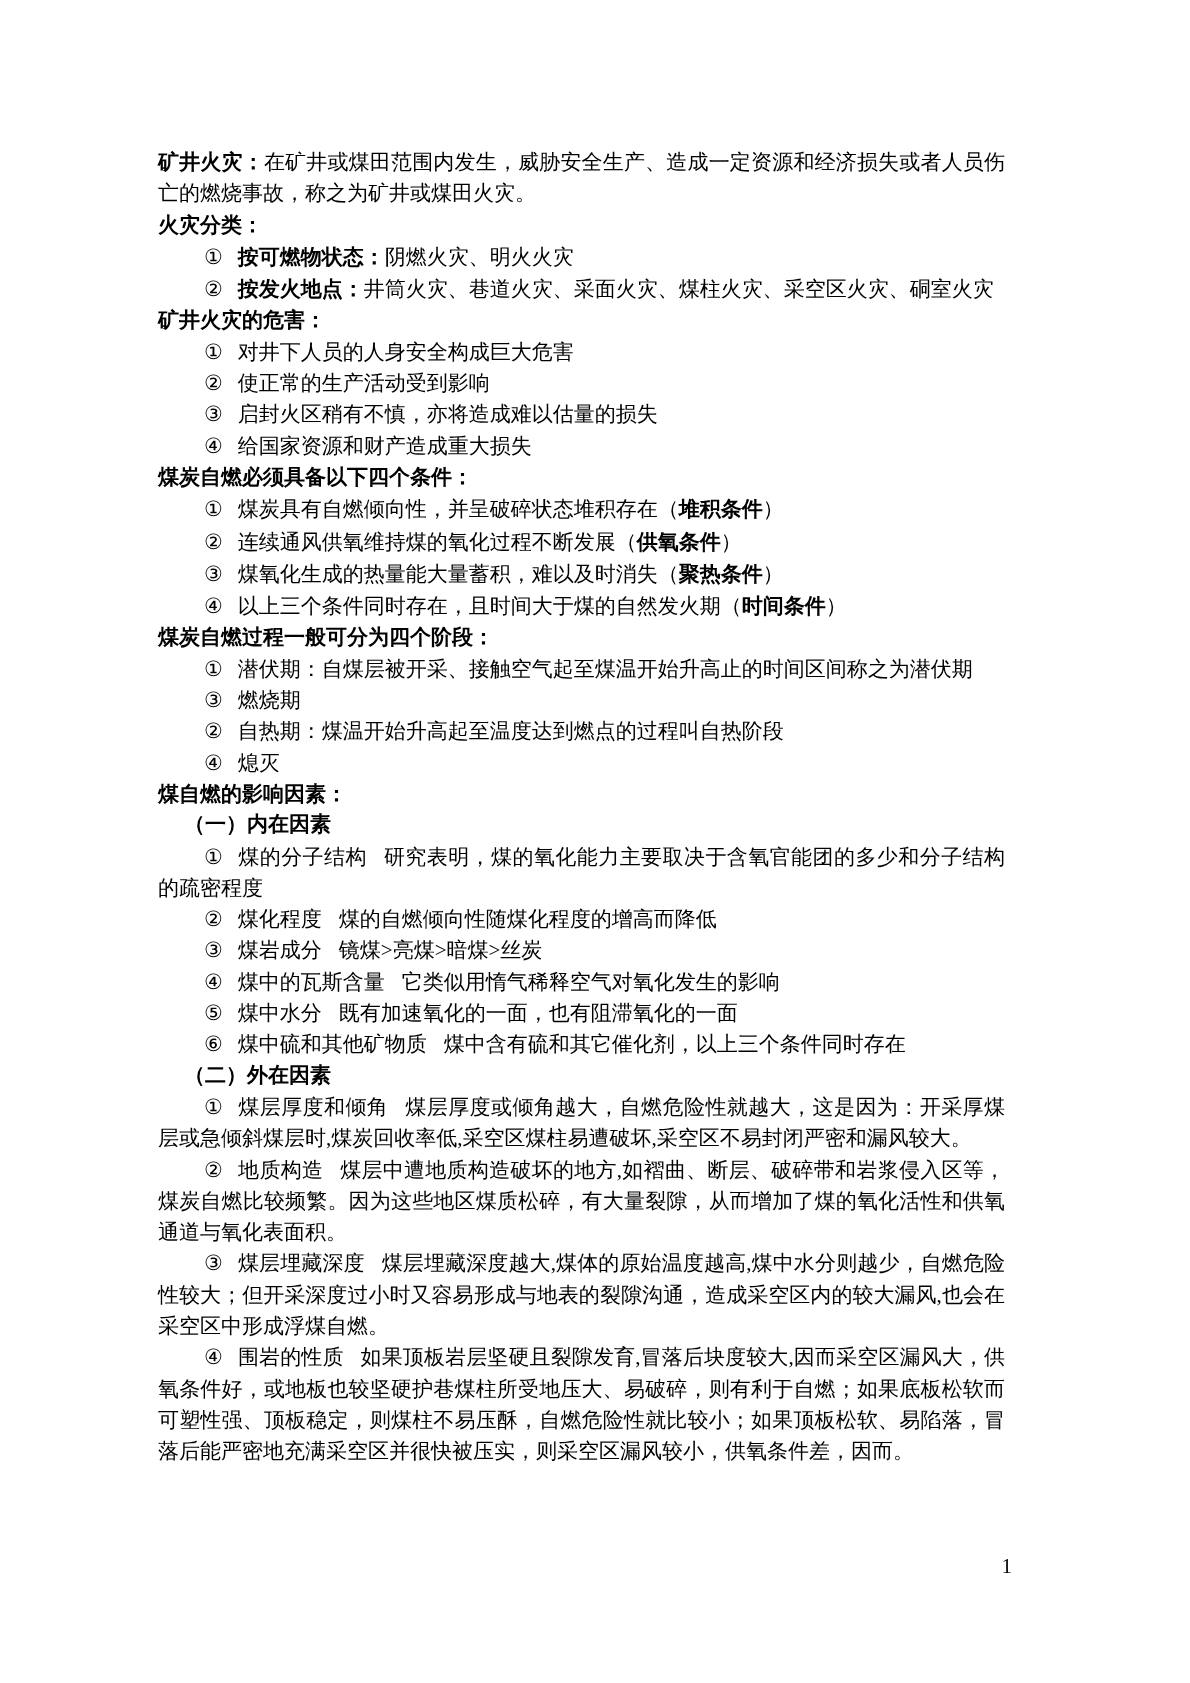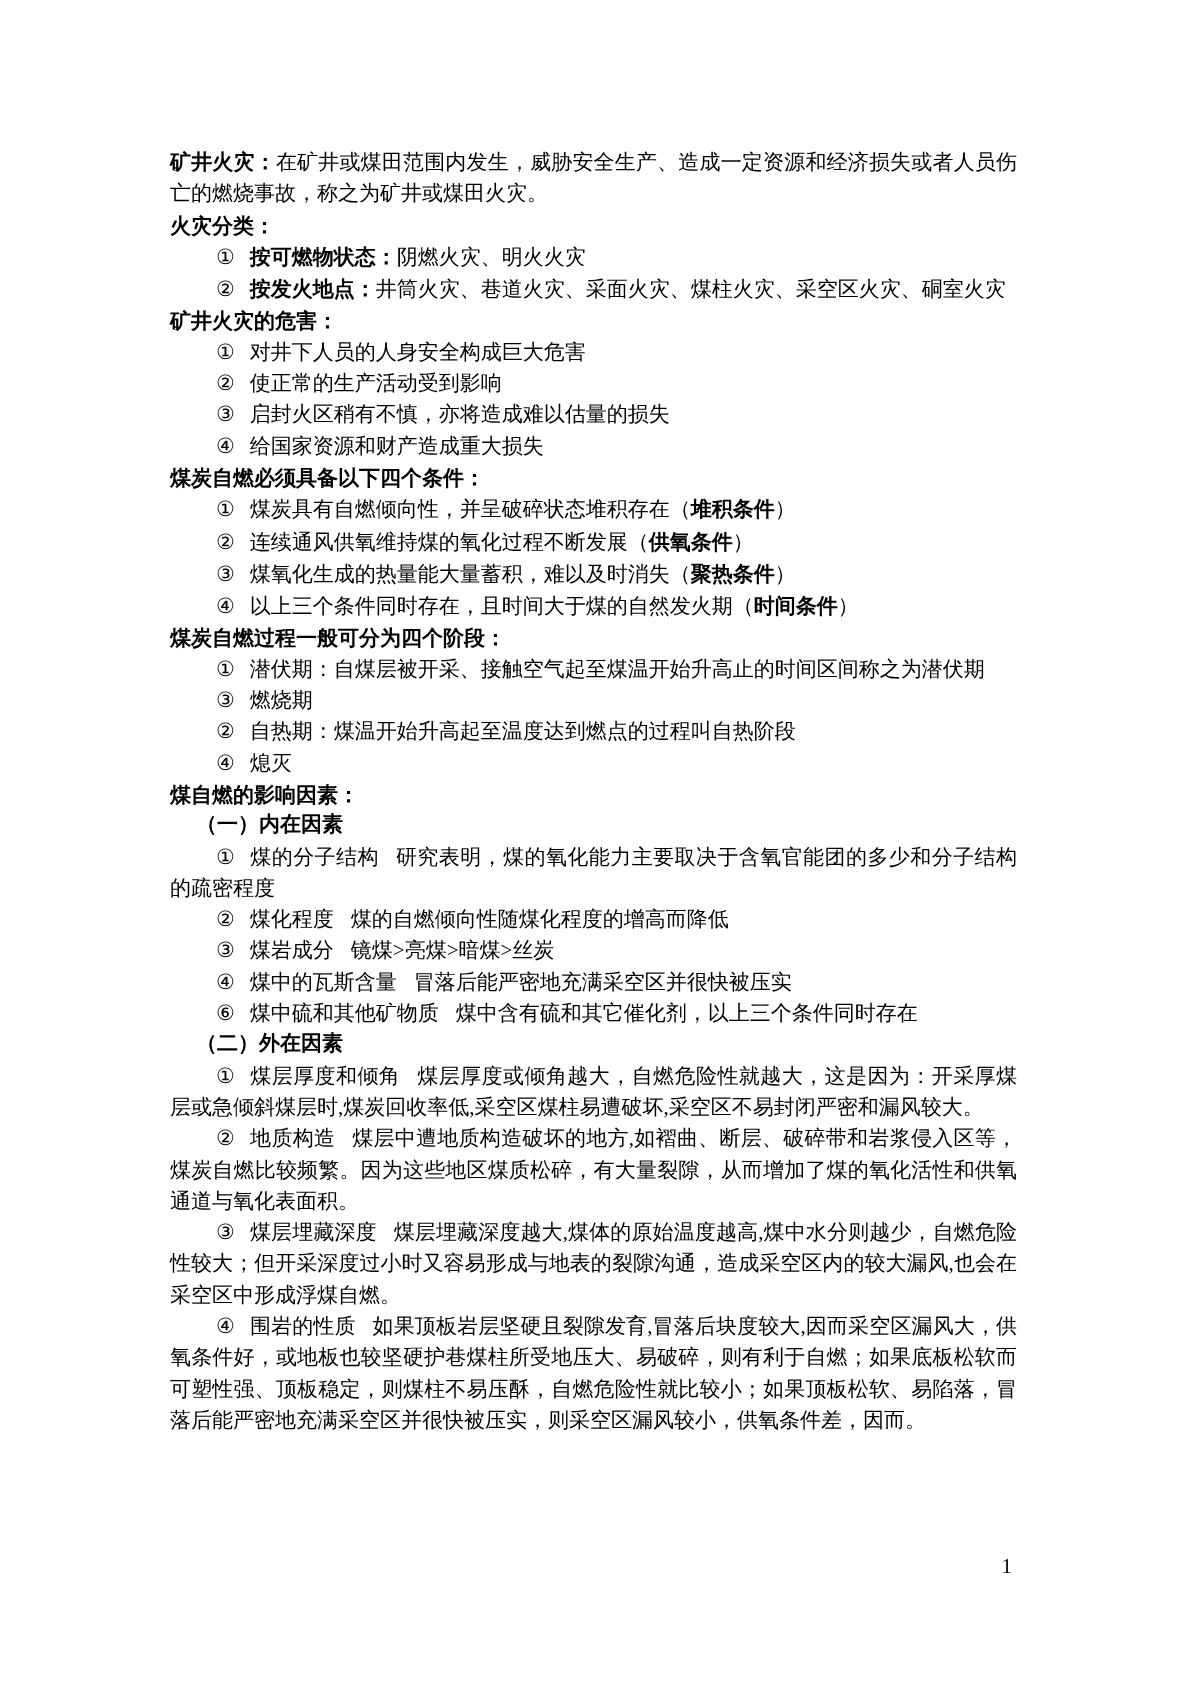--- a/index.html
+++ b/index.html
@@ -16,38 +16,38 @@
     -webkit-font-smoothing: antialiased;
   }
   .page {
     position: absolute;
     inset: 0;
     background: #ffffff;
     overflow: hidden;
   }
   .content {
     position: absolute;
-    left: 170px;
+    left: 158px;
     top: 146px;
     width: 847px;
     font-size: 21px;
     line-height: 31.3px;
     text-align: justify;
     text-justify: inter-ideograph;
   }
   .p {
     margin: 0;
     padding: 0;
   }
   .indent {
     text-indent: 46px;
   }
   .heading {
     font-weight: 700;
-    font-family: Liberation Sans, sans-serif;
+    font-family: Liberation Serif, serif;
   }
   .subheading {
     font-weight: 700;
     font-family: Liberation Mono, monospace;
     text-indent: 26px;
   }
   .lead {
     font-weight: 700;
     font-family: "Liberation Sans", "DejaVu Sans", sans-serif;
   }
@@ -100,21 +100,22 @@
     <p class="p indent"><span class="num">③</span><span>燃烧期</span></p>
     <p class="p indent"><span class="num">②</span><span>自热期：煤温开始升高起至温度达到燃点的过程叫自热阶段</span></p>
     <p class="p indent"><span class="num">④</span><span>熄灭</span></p>
 
     <p class="p heading">煤自燃的影响因素：</p>
 
     <p class="p subheading">（一）内在因素</p>
     <p class="p indent"><span class="num">①</span><span class="ftitle">煤的分子结构</span><span>研究表明，煤的氧化能力主要取决于含氧官能团的多少和分子结构的疏密程度</span></p>
     <p class="p indent"><span class="num">②</span><span class="ftitle">煤化程度</span><span>煤的自燃倾向性随煤化程度的增高而降低</span></p>
     <p class="p indent"><span class="num">③</span><span class="ftitle">煤岩成分</span><span>镜煤&gt;亮煤&gt;暗煤&gt;丝炭</span></p>
-    <p class="p indent"><span class="num">④</span><span class="ftitle">煤中的瓦斯含量</span><span>冒落后能严密地充满采空区并很快被压实</span></p>
+    <p class="p indent"><span class="num">④</span><span class="ftitle">煤中的瓦斯含量</span><span>它类似用惰气稀释空气对氧化发生的影响</span></p>
+    <p class="p indent"><span class="num">⑤</span><span class="ftitle">煤中水分</span><span>既有加速氧化的一面，也有阻滞氧化的一面</span></p>
     <p class="p indent"><span class="num">⑥</span><span class="ftitle">煤中硫和其他矿物质</span><span>煤中含有硫和其它催化剂，以上三个条件同时存在</span></p>
 
     <p class="p subheading">（二）外在因素</p>
     <p class="p indent"><span class="num">①</span><span class="ftitle">煤层厚度和倾角</span><span>煤层厚度或倾角越大，自燃危险性就越大，这是因为：开采厚煤层或急倾斜煤层时,煤炭回收率低,采空区煤柱易遭破坏,采空区不易封闭严密和漏风较大。</span></p>
     <p class="p indent"><span class="num">②</span><span class="ftitle">地质构造</span><span>煤层中遭地质构造破坏的地方,如褶曲、断层、破碎带和岩浆侵入区等，煤炭自燃比较频繁。因为这些地区煤质松碎，有大量裂隙，从而增加了煤的氧化活性和供氧通道与氧化表面积。</span></p>
     <p class="p indent"><span class="num">③</span><span class="ftitle">煤层埋藏深度</span><span>煤层埋藏深度越大,煤体的原始温度越高,煤中水分则越少，自燃危险性较大；但开采深度过小时又容易形成与地表的裂隙沟通，造成采空区内的较大漏风,也会在采空区中形成浮煤自燃。</span></p>
     <p class="p indent"><span class="num">④</span><span class="ftitle">围岩的性质</span><span>如果顶板岩层坚硬且裂隙发育,冒落后块度较大,因而采空区漏风大，供氧条件好，或地板也较坚硬护巷煤柱所受地压大、易破碎，则有利于自燃；如果底板松软而可塑性强、顶板稳定，则煤柱不易压酥，自燃危险性就比较小；如果顶板松软、易陷落，冒落后能严密地充满采空区并很快被压实，则采空区漏风较小，供氧条件差，因而。</span></p>
 
   </div>
 

